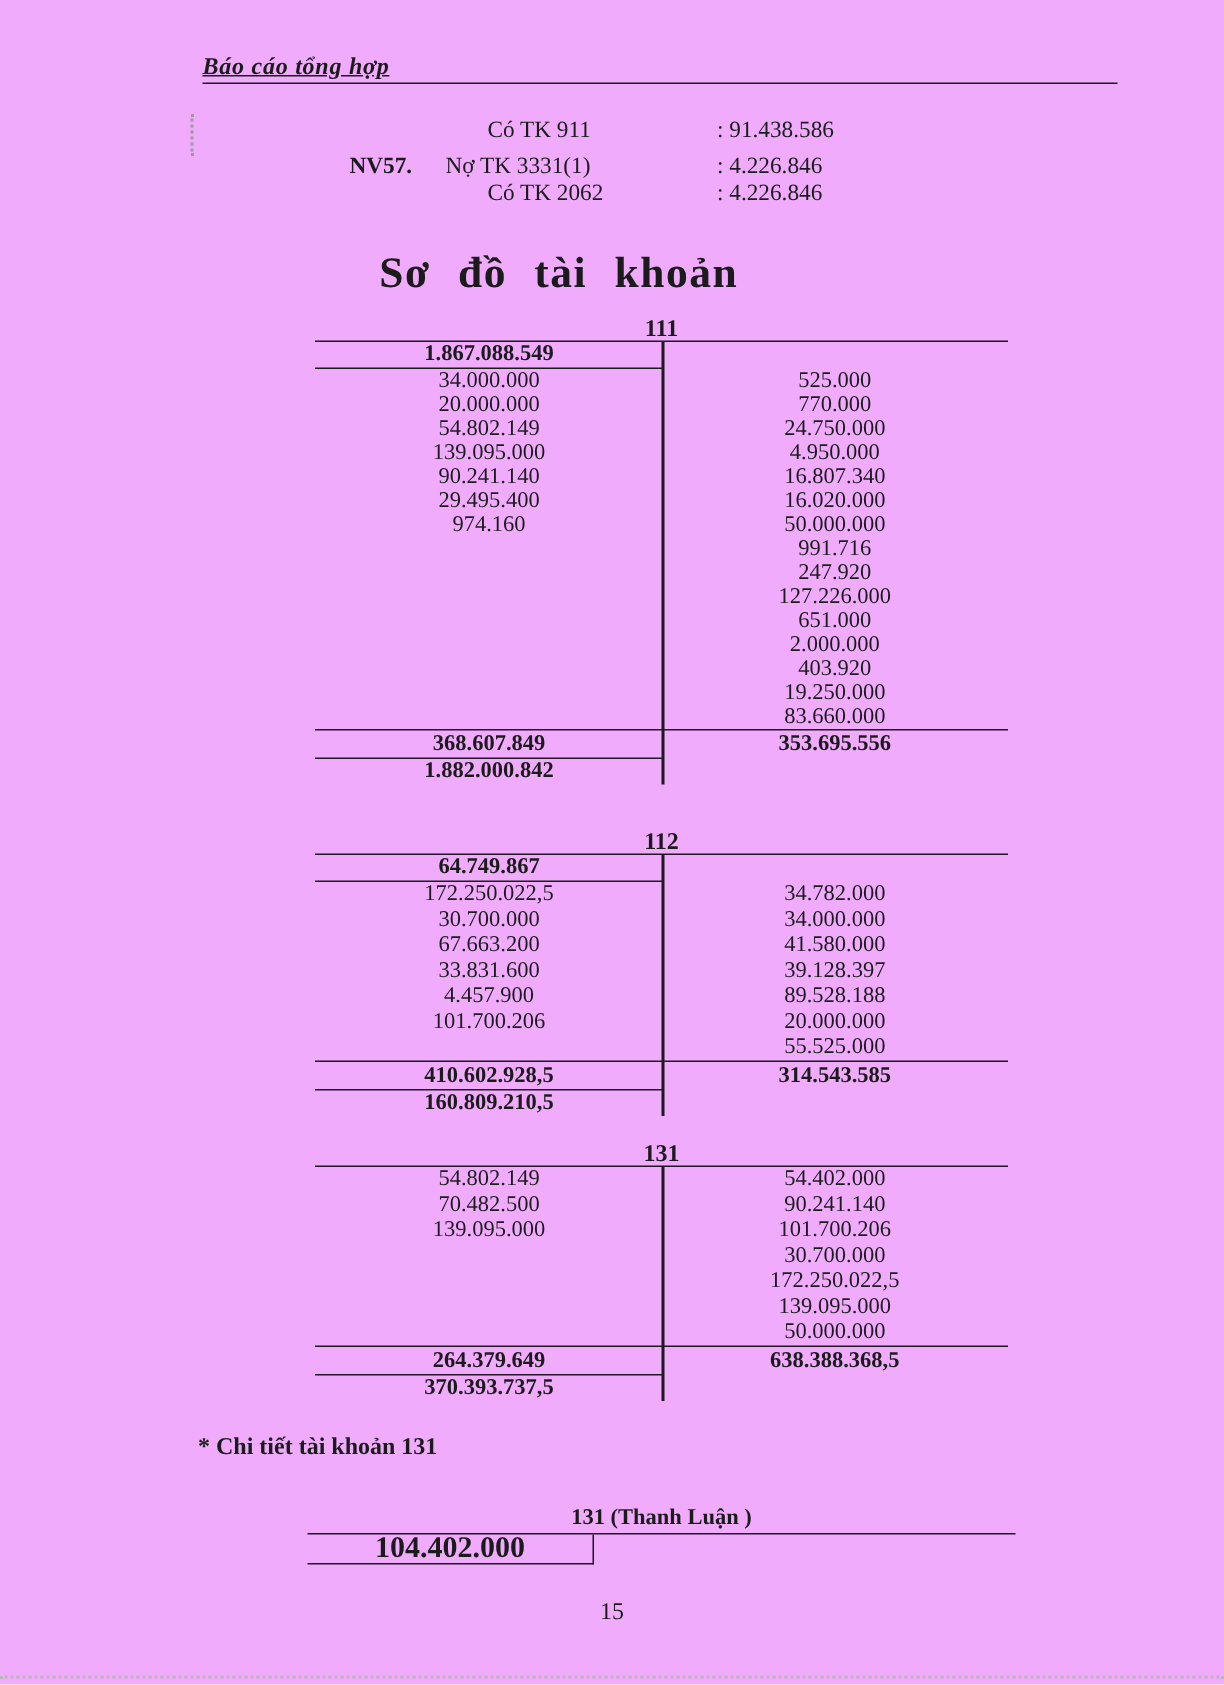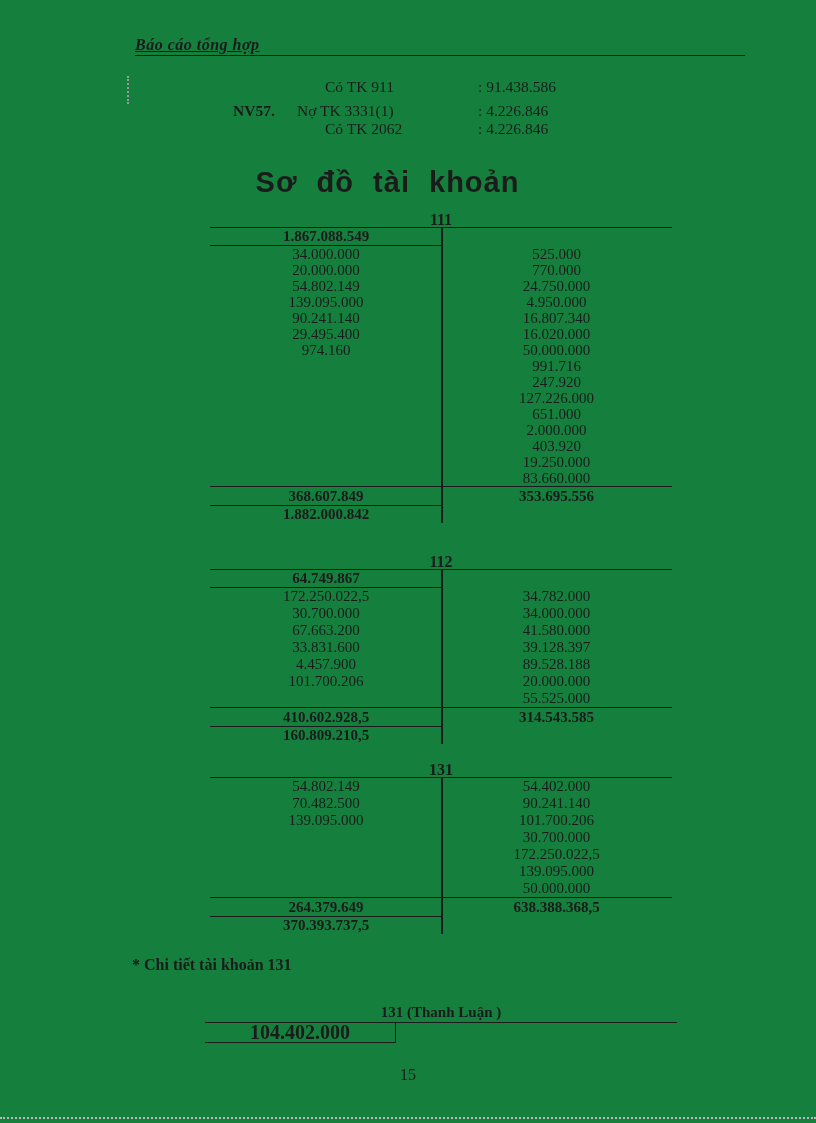--- a/index.html
+++ b/index.html
@@ -1,18 +1,18 @@
 <!DOCTYPE html>
 <html><head>
 <meta charset="utf-8">
 <style>
   html,body { margin:0; padding:0; background:#ffffff; }
   .page {
     position:relative; width:816px; height:1123px; margin:0 auto;
-    background:#15803d; color:#1b1b1b;
+    background:#f0abfc; color:#1b1b1b;
     font-family:"Liberation Serif", serif; overflow:hidden;
   }
   
   .report-header {
     position:absolute; left:135px; top:36px; width:610px;
     border-bottom:1.6px solid #1b1b1b; padding-bottom:1px;
   }
   .report-header span {
     font-style:italic; font-weight:bold; font-size:16px;
     text-decoration:underline; letter-spacing:0.5px;
@@ -22,22 +22,22 @@
     border-left:2px dotted #9a9a9a;
   }
   
   .jrow { position:absolute; left:0; width:816px; height:18px; font-size:15.5px; }
   .jrow .pfx { position:absolute; left:233px; font-weight:bold; }
   .jrow .lbl { position:absolute; }
   .jrow .val { position:absolute; left:478px; }
   
   .diagram-title {
     position:absolute; left:0; top:166px; width:745px; text-align:center;
-    font-family:Liberation Sans, sans-serif; font-weight:bold; font-size:29px;
-    letter-spacing:1px; word-spacing:10px; line-height:32px;padding-left:15px;
+    font-family:Liberation Serif, serif; font-weight:bold; font-size:29px;
+    letter-spacing:1px; word-spacing:10px; line-height:32px;
   }
   
   .taccount { position:absolute; left:210px; width:462px;margin-top:12px; }
   .acct-num {
     text-align:center; font-weight:bold; font-size:16px; line-height:15px;
   }
   .tbody { position:relative; border-top:1.6px solid #1b1b1b; }
   .vline { position:absolute; left:231px; top:0; bottom:0; width:1.6px; background:#1b1b1b; }
   .trow { display:flex; font-size:15px; text-align:center; }
   .lcell { width:232px; }

